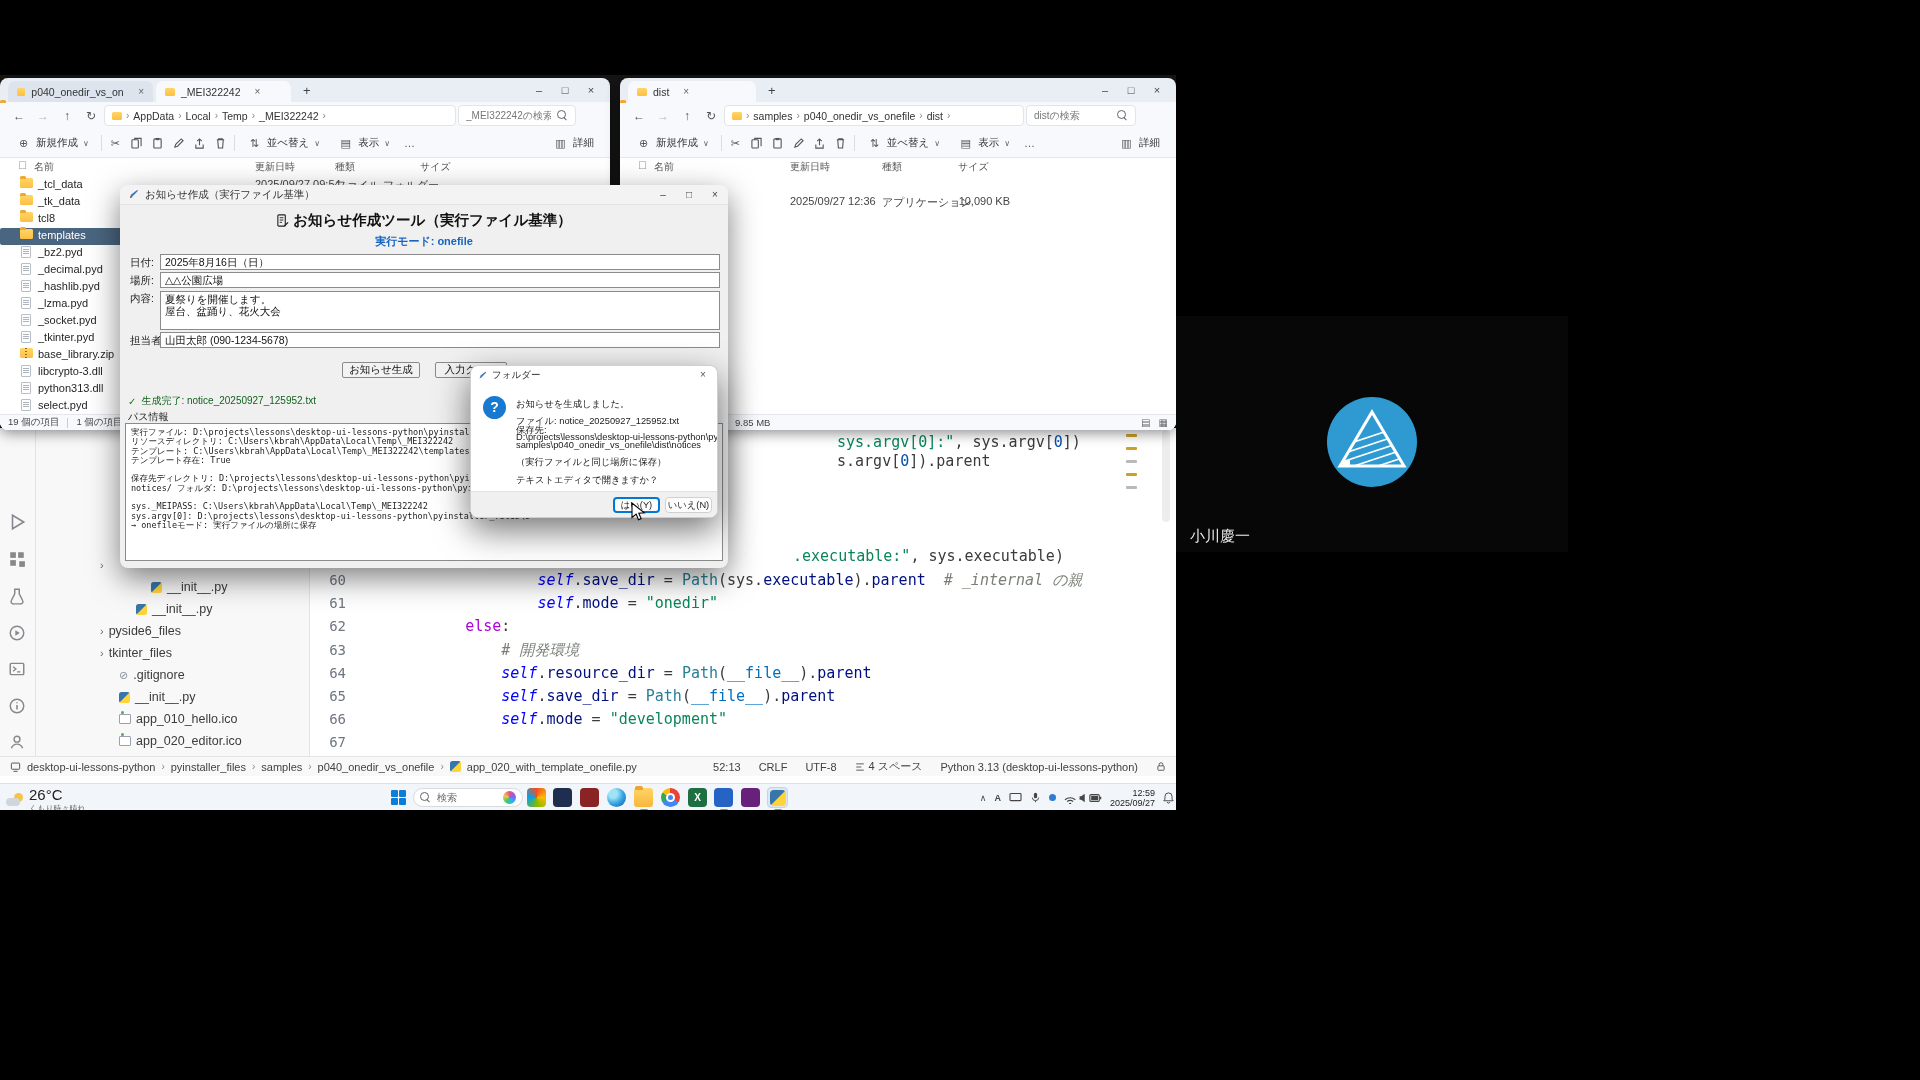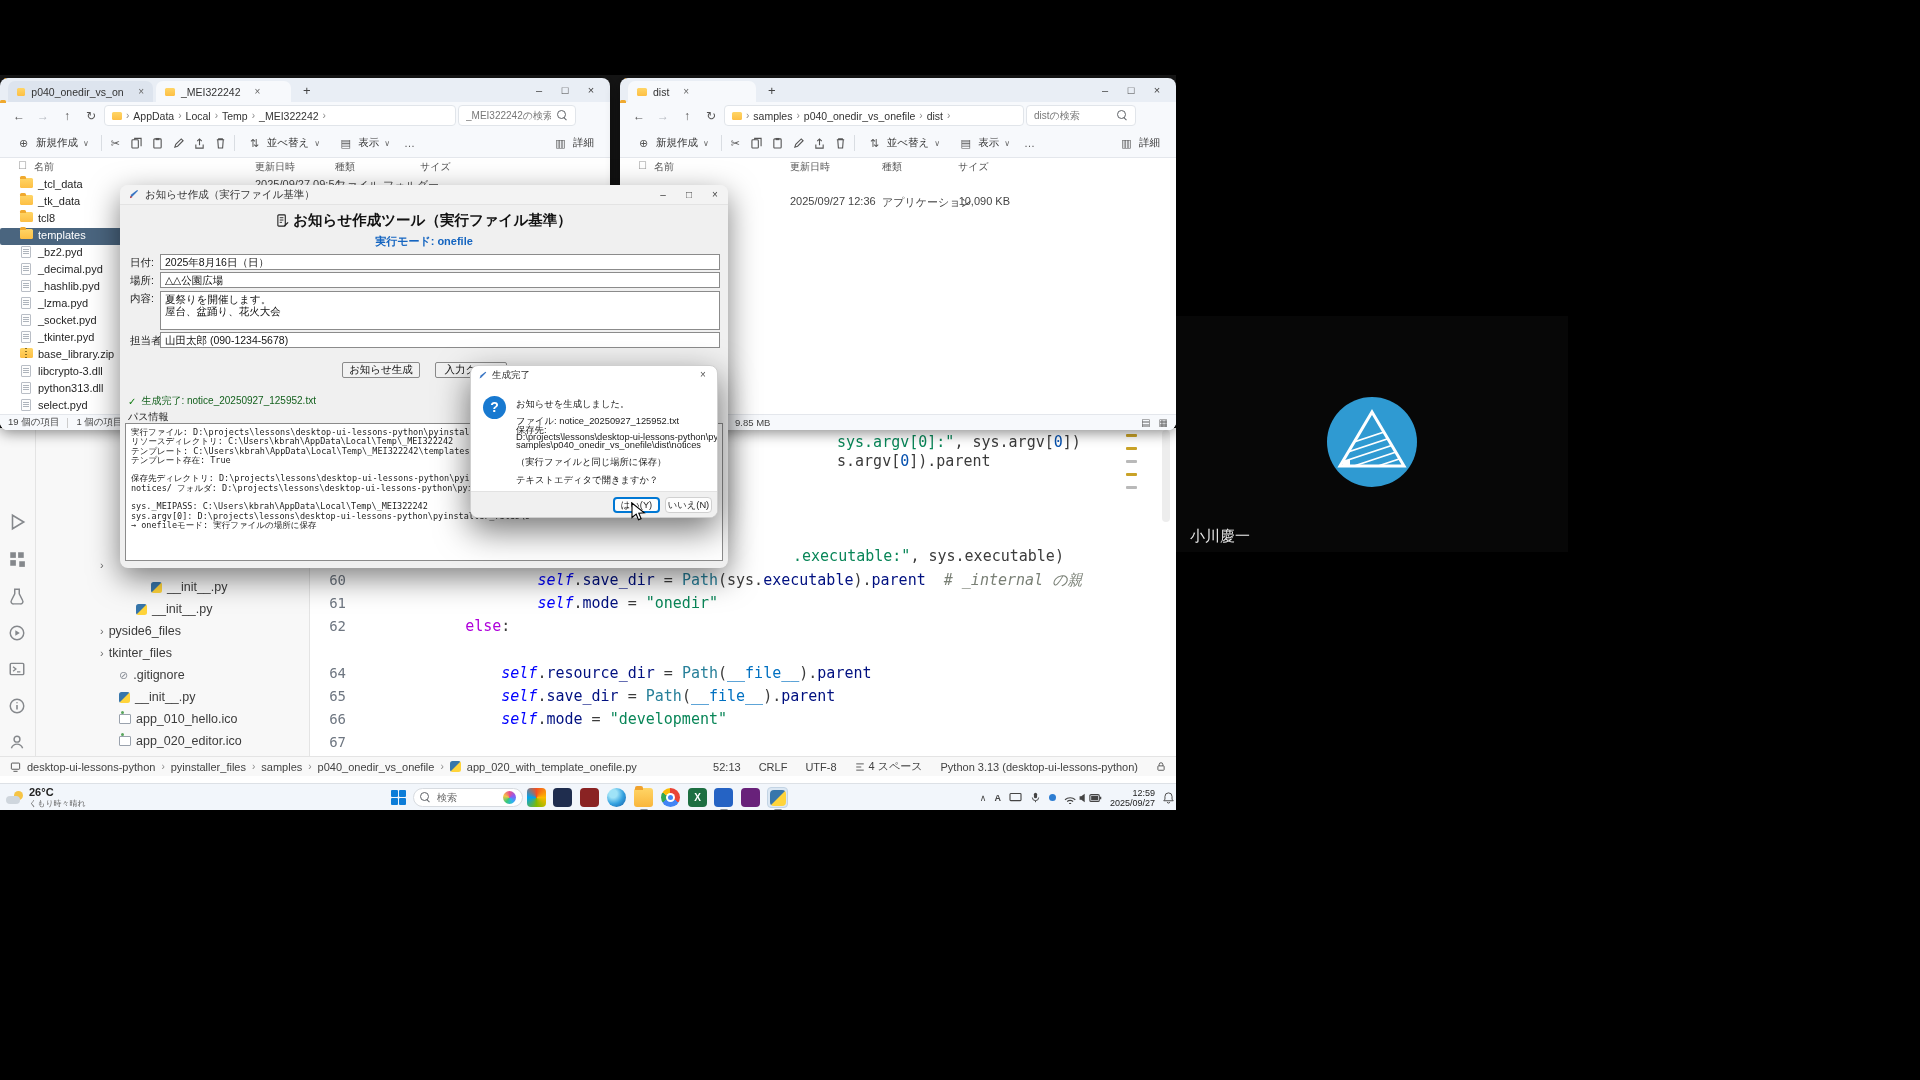--- a/index.html
+++ b/index.html
@@ -104,21 +104,21 @@
 .dfoot{position:absolute;left:0;right:0;bottom:0;height:26px;background:#f0f0f0;border-top:1px solid #e2e2e2}
 .wbtn{position:absolute;top:5px;height:16px;width:47px;background:#fdfdfd;border:1px solid #d0d0d0;border-radius:4px;font-size:9.3px;color:#1a1a1a;display:flex;align-items:center;justify-content:center}
 .wbtn.focus{border:2px solid #0078d4}
 
 
 .taskbar{position:absolute;left:0;top:708px;width:1176px;height:27px;background:#f2f6fb;border-top:1px solid #dde1e6;display:flex;align-items:center}
 .weather{position:absolute;left:6px;top:2px;display:flex;gap:5px;align-items:center}
 .wico{width:18px;height:16px;position:relative}
 .wico::before{content:"";position:absolute;left:8px;top:1px;width:9px;height:9px;border-radius:50%;background:#f6c445}
 .wico::after{content:"";position:absolute;left:0;top:6px;width:14px;height:8px;border-radius:5px;background:#cfd6dd}
-.wtxt1{font-size:11px;color:#222;font-weight:bold}
+.wtxt1{font-size:15px;color:#222;font-weight:normal}
 .wtxt2{font-size:8px;color:#666}
 .tbicon{position:absolute;top:3px;width:21px;height:21px;border-radius:4px;display:flex;align-items:center;justify-content:center}
 .runline{position:absolute;top:25px;width:8px;height:2.5px;border-radius:2px;background:#8a9097}
 .startgrid{width:15px;height:15px;display:grid;grid-template-columns:7px 7px;grid-template-rows:7px 7px;gap:1px}
 .startgrid i{background:#0d7dd8;border-radius:1px}
 .searchpill{position:absolute;left:413px;top:4px;width:110px;height:19px;border-radius:10px;background:#fff;border:1px solid #d7dbe0;display:flex;align-items:center;gap:6px;padding:0 6px;font-size:10px;color:#666}
 .copdot{width:13px;height:13px;border-radius:50%;background:conic-gradient(#e94f8a,#8a5cf6,#2bb3f0,#37c978,#f6c445,#e94f8a);margin-left:auto}
 .sq{width:19px;height:19px;border-radius:4px}
 .ic-photos{background:conic-gradient(#f25022,#ffb900,#7fba00,#00a4ef,#f25022)}
 .ic-dark{background:#1f2d4e}
@@ -223,20 +223,21 @@
     </div>
 
     <div class="editor">
       <div class="frag" style="left:527px;top:3px"><span class="tk-str">sys.argv[0]:"</span><span class="tk-d">, sys.argv[</span><span class="tk-num">0</span><span class="tk-d">])</span></div>
       <div class="frag" style="left:527px;top:22px"><span class="tk-d">s.argv[</span><span class="tk-num">0</span><span class="tk-d">]).parent</span></div>
       <div class="frag" style="left:483px;top:117px"><span class="tk-str">.executable:"</span><span class="tk-d">, sys.executable)</span></div>
 
       <div class="cline" style="top:141px;width:100%"><span class="lnum">60</span><span class="ccode"><span class="tk-d">            </span><span class="tk-self">self</span><span class="tk-d">.</span><span class="tk-prop">save_dir</span><span class="tk-d"> = </span><span class="tk-fn">Path</span><span class="tk-d">(sys.</span><span class="tk-prop">executable</span><span class="tk-d">).</span><span class="tk-prop">parent</span><span class="tk-d">  </span><span class="tk-com"># _internal の親</span></span></div>
       <div class="cline" style="top:164px;width:100%"><span class="lnum">61</span><span class="ccode"><span class="tk-d">            </span><span class="tk-self">self</span><span class="tk-d">.</span><span class="tk-prop">mode</span><span class="tk-d"> = </span><span class="tk-str">"onedir"</span></span></div>
       <div class="cline" style="top:187px;width:100%"><span class="lnum">62</span><span class="ccode"><span class="tk-d">    </span><span class="tk-kw">else</span><span class="tk-d">:</span></span></div>
+      <div class="cline" style="top:211px;width:100%"><span class="lnum">63</span><span class="ccode"><span class="tk-d">        </span><span class="tk-com"># 開発環境</span></span></div>
       <div class="cline" style="top:234px;width:100%"><span class="lnum">64</span><span class="ccode"><span class="tk-d">        </span><span class="tk-self">self</span><span class="tk-d">.</span><span class="tk-prop">resource_dir</span><span class="tk-d"> = </span><span class="tk-fn">Path</span><span class="tk-d">(</span><span class="tk-magic">__file__</span><span class="tk-d">).</span><span class="tk-prop">parent</span></span></div>
       <div class="cline" style="top:257px;width:100%"><span class="lnum">65</span><span class="ccode"><span class="tk-d">        </span><span class="tk-self">self</span><span class="tk-d">.</span><span class="tk-prop">save_dir</span><span class="tk-d"> = </span><span class="tk-fn">Path</span><span class="tk-d">(</span><span class="tk-magic">__file__</span><span class="tk-d">).</span><span class="tk-prop">parent</span></span></div>
       <div class="cline" style="top:280px;width:100%"><span class="lnum">66</span><span class="ccode"><span class="tk-d">        </span><span class="tk-self">self</span><span class="tk-d">.</span><span class="tk-prop">mode</span><span class="tk-d"> = </span><span class="tk-str">"development"</span></span></div>
       <div class="cline" style="top:303px;width:100%"><span class="lnum">67</span><span class="ccode"></span></div>
 
       <span class="mmark" style="left:816px;top:6px;background:#c9a227"></span>
       <span class="mmark" style="left:816px;top:19px;background:#c9a227"></span>
       <span class="mmark" style="left:816px;top:32px;background:#b9b9b9"></span>
       <span class="mmark" style="left:816px;top:45px;background:#c9a227"></span>
       <span class="mmark" style="left:816px;top:58px;background:#b9b9b9"></span>
@@ -606,21 +607,21 @@
 <span>sys._MEIPASS: C:\Users\kbrah\AppData\Local\Temp\_MEI322242</span>
 <span>sys.argv[0]: D:\projects\lessons\desktop-ui-lessons-python\pyinstaller_files\s</span>
 <span>→ onefileモード: 実行ファイルの場所に保存</span></div>
   </div>
 
   <div class="dlg">
     <div class="dlgtitle">
       <svg width="9" height="9" viewBox="0 0 12 12">
             <path d="M2 10l1.5-4L10 1l1 1-6.5 6.5z" fill="#3a76c4"></path>
           </svg>
-      <span>生成完了</span>
+      <span>フォルダー</span>
     </div>
     <span class="dlgx">×</span>
     <div class="qicon">?</div>
     <span class="dline" style="top:32px">お知らせを生成しました。</span>
     <span class="dline" style="top:49px">ファイル: notice_20250927_125952.txt</span>
     <span class="dline" style="top:58px">保存先:</span>
     <span class="dline" style="top:66px">D:\projects\lessons\desktop-ui-lessons-python\pyinstaller_files\</span>
     <span class="dline" style="top:74px">samples\p040_onedir_vs_onefile\dist\notices</span>
     <span class="dline" style="top:90px">（実行ファイルと同じ場所に保存）</span>
     <span class="dline" style="top:108px">テキストエディタで開きますか？</span>

